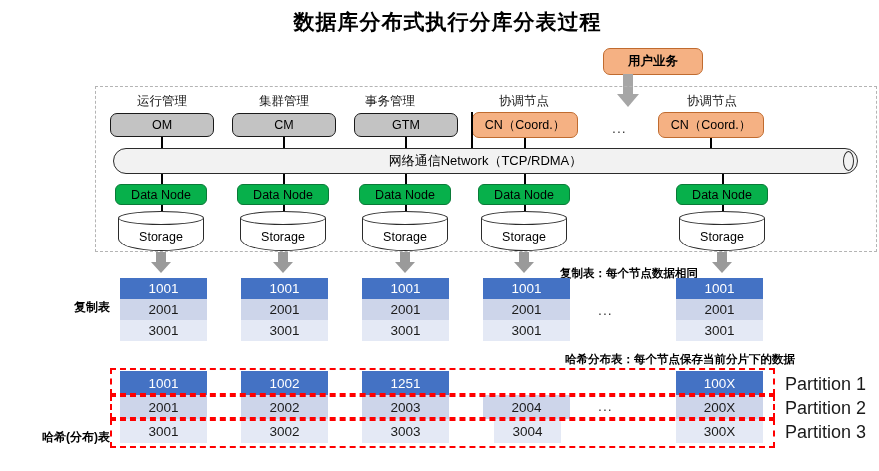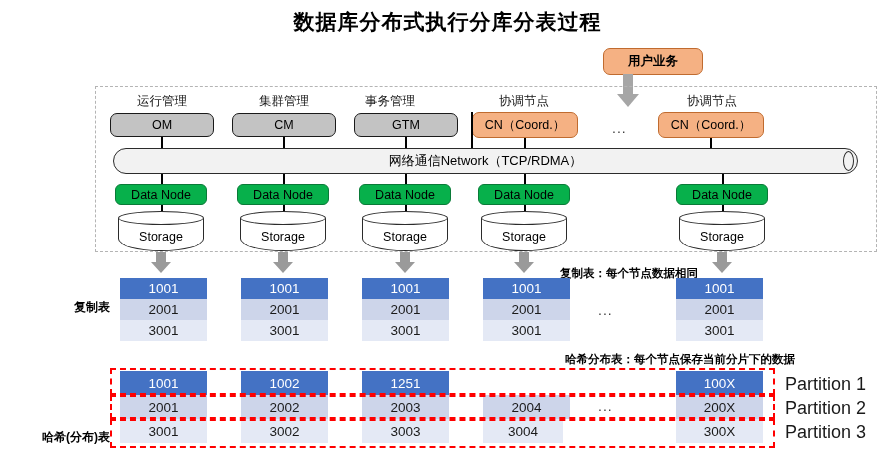--- a/index.html
+++ b/index.html
@@ -311,21 +311,21 @@
 
   <div class="cell r0" style="left:241px;top:371px;width:87px;height:24px;">1002</div>
   <div class="cell r1" style="left:241px;top:395px;width:87px;height:24px;">2002</div>
   <div class="cell r2" style="left:241px;top:419px;width:87px;height:24px;">3002</div>
 
   <div class="cell r0" style="left:362px;top:371px;width:87px;height:24px;">1251</div>
   <div class="cell r1" style="left:362px;top:395px;width:87px;height:24px;">2003</div>
   <div class="cell r2" style="left:362px;top:419px;width:87px;height:24px;">3003</div>
 
   <div class="cell r1" style="left:483px;top:395px;width:87px;height:24px;">2004</div>
-  <div class="cell r2" style="left:483px;top:419px;width:80px;height:24px;">3004</div>
+  <div class="cell r2" style="left:494px;top:419px;width:67px;height:24px;">3004</div>
 
   <div class="ellipsis" style="left:598px;top:398px;">...</div>
 
   <div class="cell r0" style="left:676px;top:371px;width:87px;height:24px;">100X</div>
   <div class="cell r1" style="left:676px;top:395px;width:87px;height:24px;">200X</div>
   <div class="cell r2" style="left:676px;top:419px;width:87px;height:24px;">300X</div>
 
   <div class="partbox" style="left:110px;top:368px;width:665px;height:27px;"></div>
   <div class="partbox" style="left:110px;top:395px;width:665px;height:24px;"></div>
   <div class="partbox" style="left:110px;top:419px;width:665px;height:29px;"></div>

